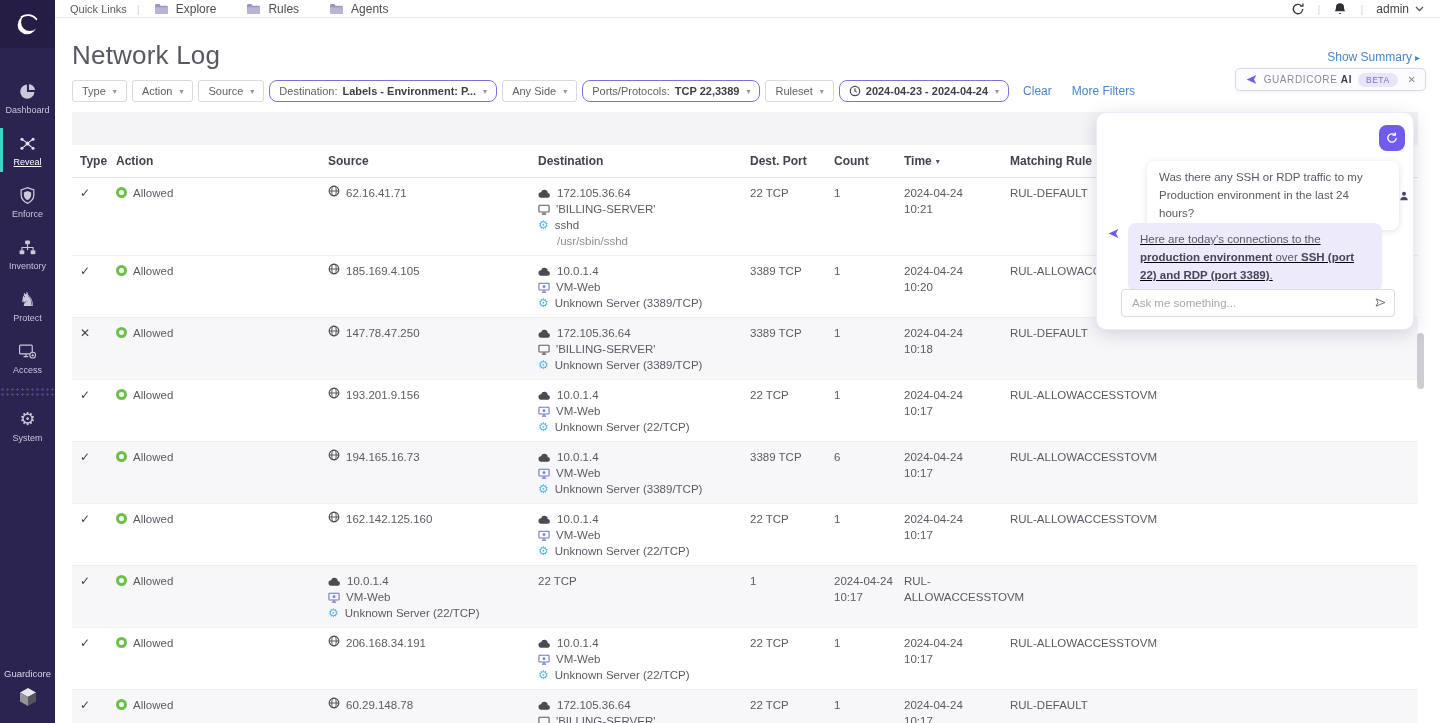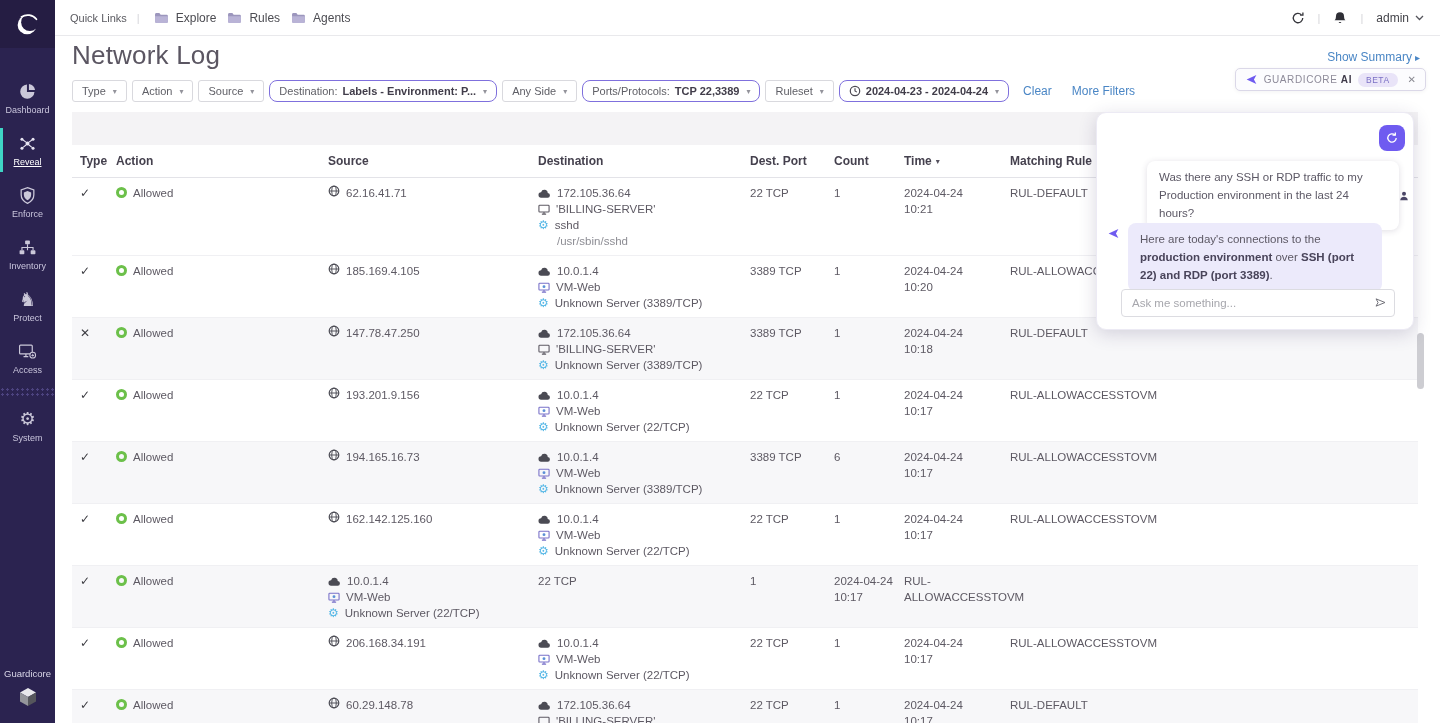--- a/index.html
+++ b/index.html
@@ -15,24 +15,24 @@
   .side-item.active .icn { opacity:1; }
   .side-label { font-size:9px; color:#c9c5dc; }
   .side-item.active .side-label { color:#fff;text-decoration:underline; }
   .side-item.active::before { content:''; position:absolute; left:0; top:4px; bottom:4px; width:3px; background:#3fd5c5; }
   .side-sep { height:10px; margin:3px 0; background-image:radial-gradient(#4d4380 1px, transparent 1.2px); background-size:5px 5px; }
   .side-footer { position:absolute; bottom:10px; left:0; width:55px; text-align:center; }
   .side-brand { font-size:9.5px; color:#dad7e8; margin-bottom:6px; }
 
   
   .main { position:absolute; left:55px; top:0; right:0; bottom:0; background:#fff; }
-  .topbar { display:flex; align-items:center; height:36px; padding-left:15px; gap:10px; border-bottom:1px solid #e9e9ec; }
+  .topbar { display:flex; align-items:center; height:18px; padding-left:15px; gap:10px; border-bottom:1px solid #e9e9ec; }
   .quick-links { font-size:11px; color:#5a5a60; cursor:pointer; }
   .vdiv { color:#d5d5da; font-size:11px; }
-  #top-nav { display:flex; gap:11px; align-items:flex-start; margin-left:4px; }
+  #top-nav { display:flex; gap:30px; align-items:flex-start; margin-left:4px; }
   .top-nav-item { display:flex; gap:7px; align-items:center; font-size:12px; color:#4c4c52; cursor:pointer; }
   .topbar-right { margin-left:auto; display:flex; align-items:center; gap:13px; padding-right:16px; }
   .tb-btn { background:none; border:none; cursor:pointer; display:flex; align-items:center; }
   .admin-menu { display:flex; align-items:center; gap:6px; font-size:12px; color:#44444a; cursor:pointer; }
 
   .page-head h1 { position:absolute; left:17px; top:40px; font-size:26px; font-weight:300; color:#5b5662; letter-spacing:.2px; }
   .show-summary { position:absolute; top:50px; right:20px; font-size:12px; color:#4a86c5; text-decoration:none; cursor:pointer; }
   .show-summary .arr { font-size:10px; margin-left:3px; }
 
   .filter-bar { position:absolute; top:80px; left:17px; display:flex; align-items:center; }
@@ -69,21 +69,21 @@
   .ai-pill { position:absolute; top:68px; right:14px; height:23px; display:flex; align-items:center; gap:6px; padding:0 9px; background:#fcfcfe; border:1px solid #dbd8e8; border-radius:5px; box-shadow:0 1px 4px rgba(0,0,0,.05); z-index:30; }
   .ai-brand { font-size:10px; letter-spacing:.6px; color:#8d8a99; }
   .ai-brand b { color:#3f3b4a; }
   .beta { background:#e9e4f8; color:#7a6fc4; font-size:8.5px; letter-spacing:.5px; padding:2px 8px; border-radius:9px; }
   .ai-close { color:#8a8a92; font-size:10px; margin-left:4px; cursor:pointer; }
 
   .ai-panel { position:absolute; top:112px; left:1096px; width:318px; height:218px; background:#fff; border:1px solid #eceaf4; border-radius:10px; box-shadow:0 4px 18px rgba(50,40,90,.18); z-index:25; }
   .ai-restart { position:absolute; top:12px; right:8px; width:26px; height:26px; background:#6f5bf0; border:none; border-radius:8px; cursor:pointer; display:flex; align-items:center; justify-content:center; }
   .msg-user { position:absolute; top:48px; right:4px; display:flex; align-items:center; gap:0; }
   .bubble-user { width:252px; background:#fff; border-radius:8px; box-shadow:0 1px 6px rgba(60,50,90,.16); padding:8px 12px; font-size:11.5px; line-height:1.55; color:#5c5865; }
-  .msg-ai { position:absolute; top:110px; left:10px; display:flex; align-items:flex-start; gap:8px; }
+  .msg-ai { position:absolute; top:110px; left:10px; display:flex; align-items:flex-start; gap:8px;text-decoration:underline; }
   .msg-ai > .icn { margin-top:4px; }
   .bubble-ai { width:254px; background:#eceafb; border-radius:8px; padding:8px 12px; font-size:11.5px; line-height:1.55; color:#5d5965; }
   .bubble-ai b { color:#49445a; }
   .ai-input-wrap { position:absolute; left:24px; right:18px; bottom:12px; }
   .ai-input-wrap input { width:100%; height:28px; border:1px solid #dcdce1; border-radius:4px; padding:0 30px 0 10px; font-size:11.5px; color:#55515e; font-family:inherit; outline:none; }
   .ai-input-wrap input::placeholder { color:#a7a7ad; }
   .send { position:absolute; right:8px; top:7px; cursor:pointer; }
 </style>
 </head>
 <body>

